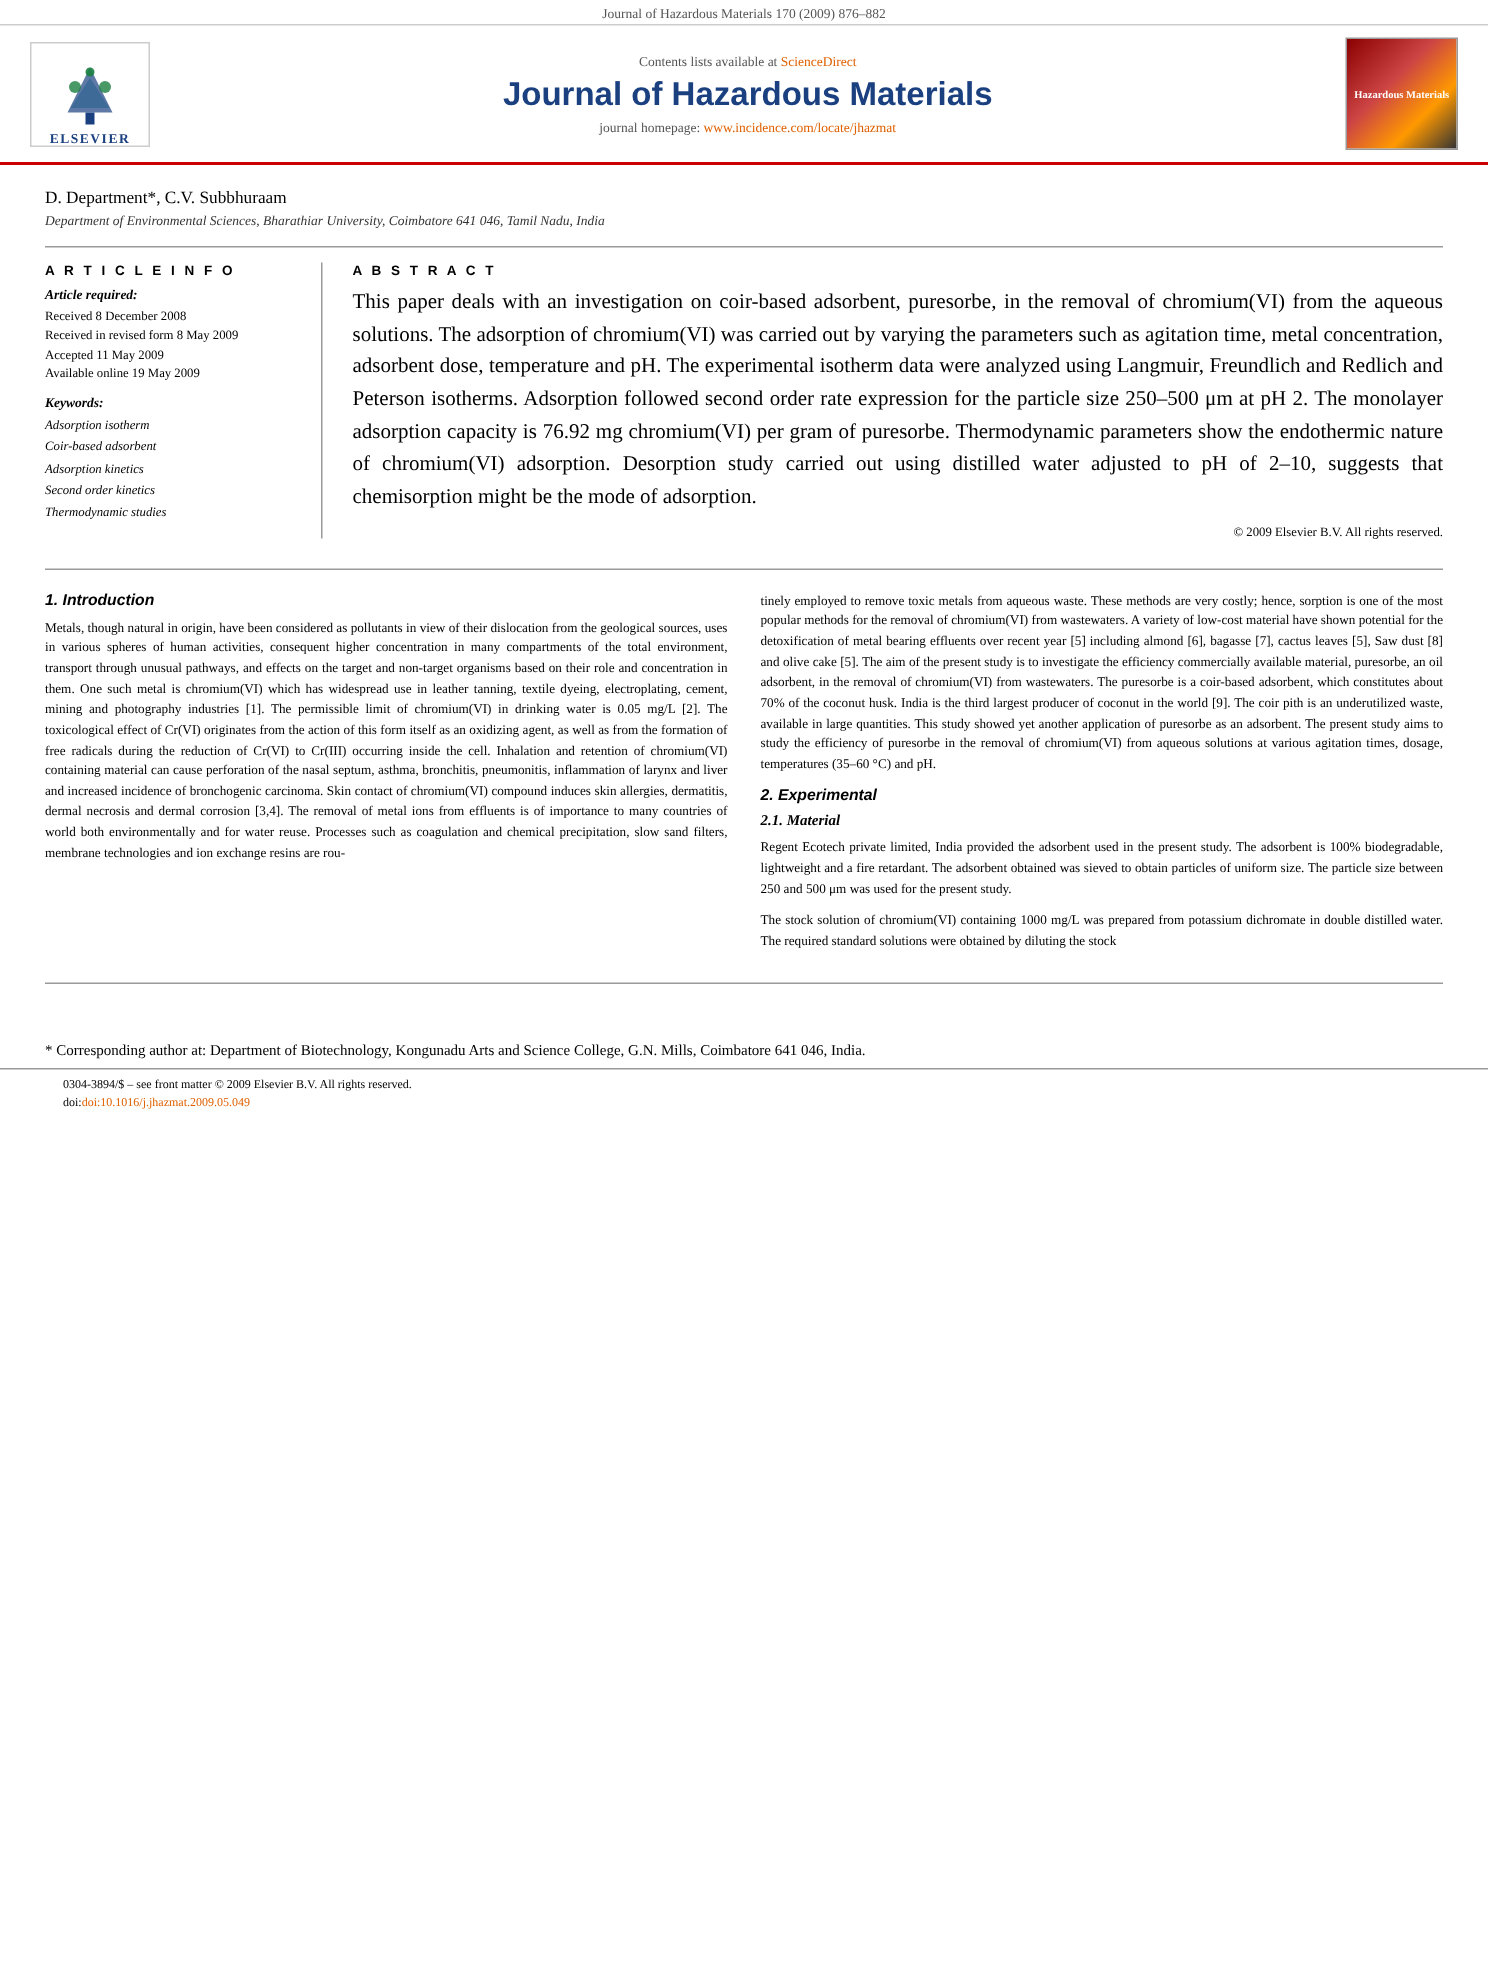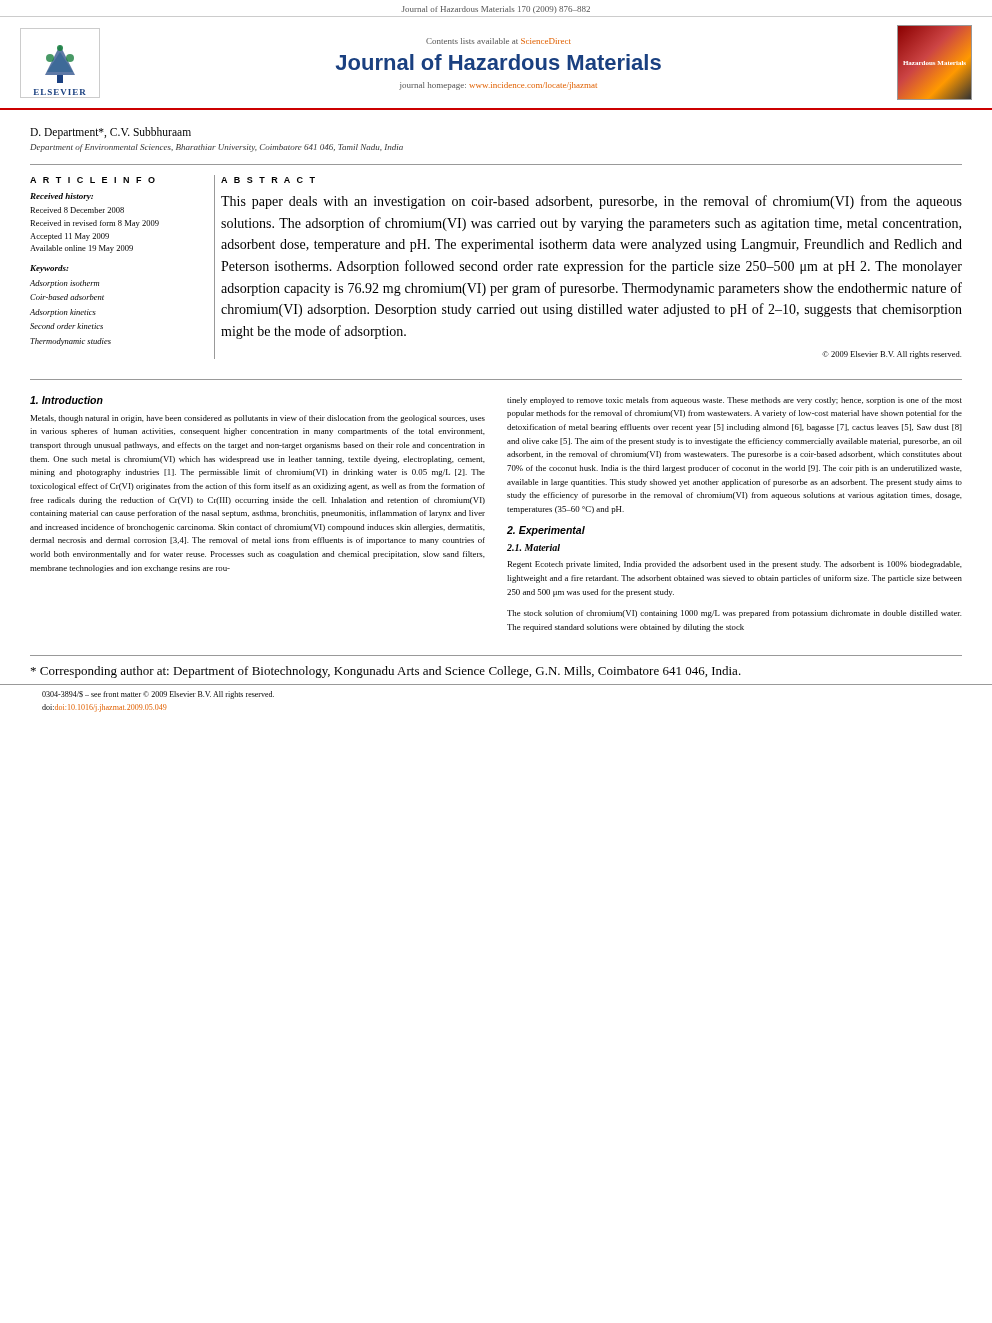--- a/index.html
+++ b/index.html
@@ -97,21 +97,21 @@
 
     .affiliation {
       font-size: 9px;
       font-style: italic;
       color: #333;
       margin-bottom: 12px;
     }
 
     .two-col {
       display: flex;
-      gap: 6px;
+      gap: 20px;
       border-top: 1px solid #999;
       padding-top: 10px;
     }
 
     .article-info {
       width: 185px;
       flex-shrink: 0;
       border-right: 1px solid #999;
       padding-right: 14px;
     }
@@ -212,22 +212,23 @@
       margin-top: 6px;
     }
 
     .footnote-area {
       border-top: 1px solid #999;
       margin: 8px 30px 4px 30px;
       padding-top: 5px;
     }
 
     .footnote-text {
-      font-size: 13px;
+      font-size: 10px;
       line-height: 1.5;
+      margin-top: 32px;
     }
 
     .bottom-bar {
       padding: 4px 42px;
       border-top: 1px solid #999;
       font-size: 8px;
     }
 
     .bottom-doi {
       font-size: 8px;
@@ -304,21 +305,21 @@
 </div>
 
 <div class="paper-section">
   <div class="authors">D. Department*, C.V. Subbhuraam</div>
   <div class="affiliation">Department of Environmental Sciences, Bharathiar University, Coimbatore 641 046, Tamil Nadu, India</div>
 
   <div class="two-col">
 
     <div class="article-info">
       <div class="ai-heading">A R T I C L E   I N F O</div>
-      <div class="ai-subheading">Received history:</div>
+      <div class="ai-subheading">Article required:</div>
       <div class="ai-text">
         <div>Received 8 December 2008</div>
         <div>Received in revised form 8 May 2009</div>
         <div>Accepted 11 May 2009</div>
         <div>Available online 19 May 2009</div>
       </div>
       <div class="ai-subheading">Keywords:</div>
       <div class="keywords-list">
         <div>Adsorption isotherm</div>
         <div>Coir-based adsorbent</div>

